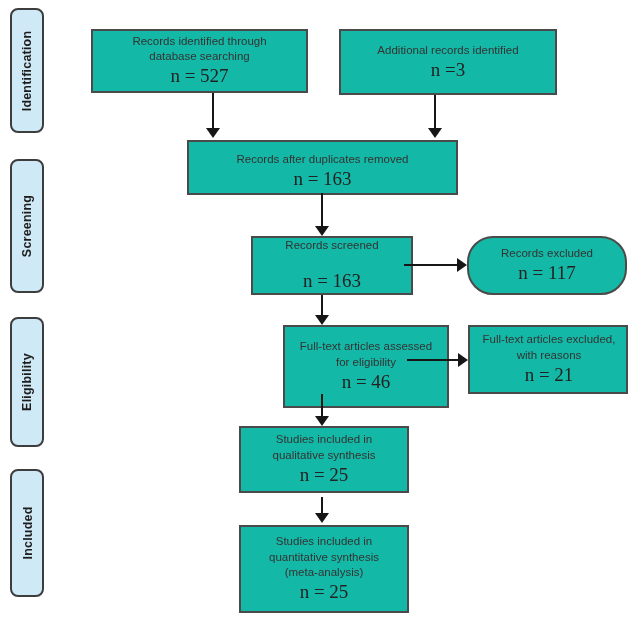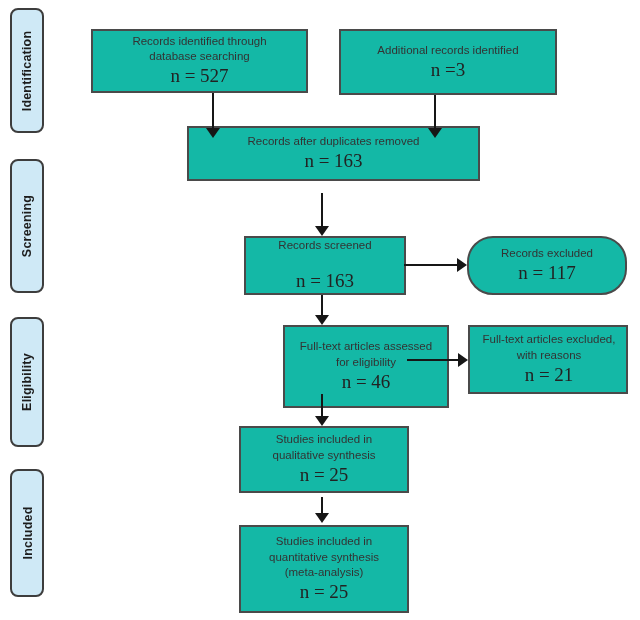--- a/index.html
+++ b/index.html
@@ -108,26 +108,26 @@
     <span class="line">Records identified through</span>
     <span class="line">database searching</span>
     <span class="nval">n = 527</span>
   </div>
 
   <div class="fbox" style="left:339px;top:29px;width:218px;height:66px;">
     <span class="line">Additional records identified</span>
     <span class="nval">n =3</span>
   </div>
 
-  <div class="fbox" style="left:187px;top:126px;width:293px;height:55px;">
+  <div class="fbox" style="left:187px;top:140px;width:271px;height:55px;justify-content:flex-end;">
     <span class="line">Records after duplicates removed</span>
     <span class="nval">n = 163</span>
   </div>
 
-  <div class="fbox" style="left:244px;top:236px;width:162px;height:59px;gap:16px;">
+  <div class="fbox" style="left:251px;top:236px;width:162px;height:59px;gap:16px;">
     <span class="line">Records screened</span>
     <span class="nval">n = 163</span>
   </div>
 
   <div class="fbox" style="left:467px;top:236px;width:160px;height:59px;border-radius:26px;">
     <span class="line">Records excluded</span>
     <span class="nval">n = 117</span>
   </div>
 
   <div class="fbox" style="left:235px;top:325px;width:166px;height:83px;margin-left:48px;">

